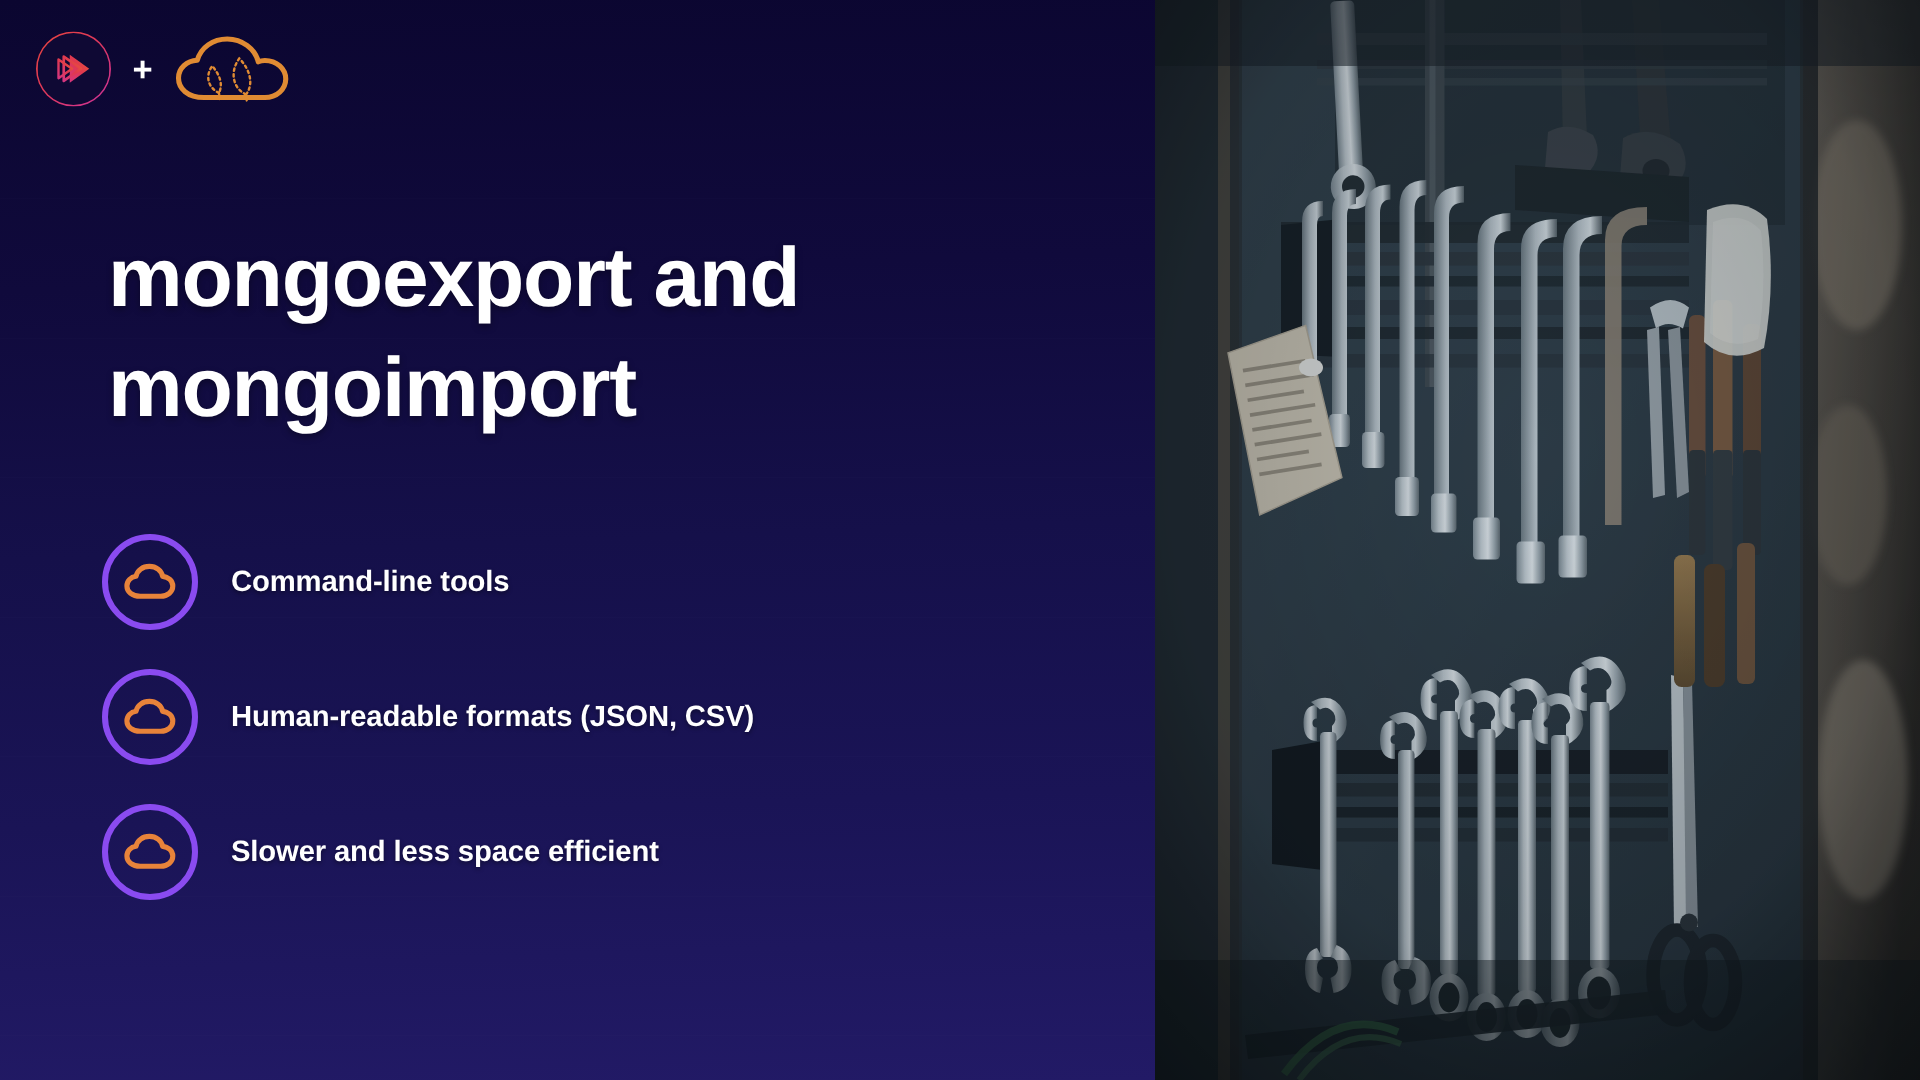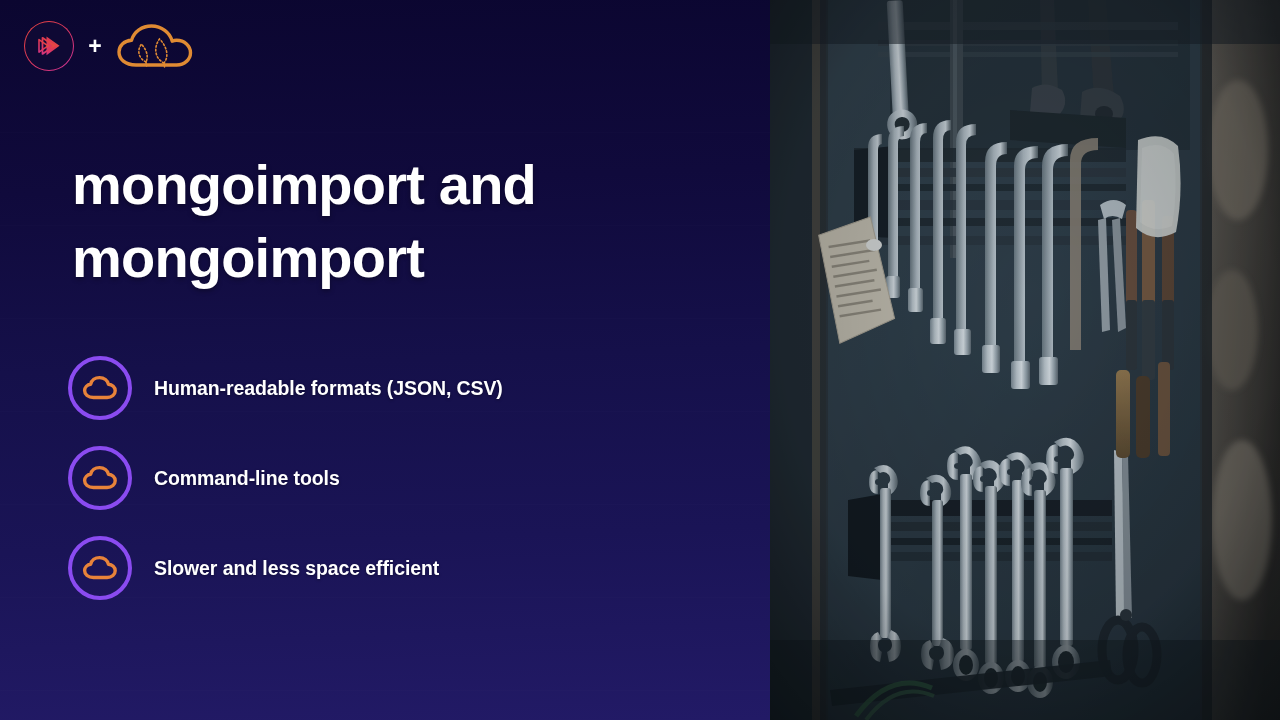--- a/index.html
+++ b/index.html
@@ -164,56 +164,56 @@
 
           <path d="M48 42 C38.5 37.5 37.5 26 43.5 18 C50.5 25 53.5 35 48 42 Z" fill="none" stroke="#e08b33" stroke-width="1.6" stroke-dasharray="1.6 2.2" stroke-linecap="round"></path>
 
           <path d="M30 41 L30.5 45" fill="none" stroke="#e08b33" stroke-width="1.5" stroke-dasharray="1.4 2" stroke-linecap="round"></path>
           <path d="M48 42 L48.5 46" fill="none" stroke="#e08b33" stroke-width="1.5" stroke-dasharray="1.4 2" stroke-linecap="round"></path>
         </svg>
       </div>
     </div>
 
     <div id="title">
-      <span class="line">mongoimport and</span>
+      <span class="line">mongoexport and</span>
       <span class="line">mongoimport</span>
     </div>
 
     <div id="bullets">
+
+      <div class="bullet">
+        <div class="bullet-icon">
+          <svg width="36" height="26" viewBox="0 0 36 26">
+            <path d="M11.5 22.5
+                     C6 22.5 2.6 19.4 2.6 15.6
+                     C2.6 12.3 5.2 9.6 8.7 9.2
+                     C9.4 5.4 13.1 2.6 17.6 2.6
+                     C22.1 2.6 25.8 5.5 26.4 9.3
+                     C30.2 9.5 33.2 12.3 33.2 15.7
+                     C33.2 19.4 29.9 22.5 25.1 22.5
+                     Z" fill="none" stroke="#e8833a" stroke-width="3.4" stroke-linejoin="round" stroke-linecap="round"></path>
+          </svg>
+        </div>
+        <div class="bullet-text">Command-line tools</div>
+      </div>
 
       <div class="bullet">
         <div class="bullet-icon">
           <svg width="36" height="26" viewBox="0 0 36 26">
             <path d="M11.5 22.5
                      C6 22.5 2.6 19.4 2.6 15.6
                      C2.6 12.3 5.2 9.6 8.7 9.2
                      C9.4 5.4 13.1 2.6 17.6 2.6
                      C22.1 2.6 25.8 5.5 26.4 9.3
                      C30.2 9.5 33.2 12.3 33.2 15.7
                      C33.2 19.4 29.9 22.5 25.1 22.5
                      Z" fill="none" stroke="#e8833a" stroke-width="3.4" stroke-linejoin="round" stroke-linecap="round"></path>
           </svg>
         </div>
         <div class="bullet-text">Human-readable formats (JSON, CSV)</div>
-      </div>
-
-      <div class="bullet">
-        <div class="bullet-icon">
-          <svg width="36" height="26" viewBox="0 0 36 26">
-            <path d="M11.5 22.5
-                     C6 22.5 2.6 19.4 2.6 15.6
-                     C2.6 12.3 5.2 9.6 8.7 9.2
-                     C9.4 5.4 13.1 2.6 17.6 2.6
-                     C22.1 2.6 25.8 5.5 26.4 9.3
-                     C30.2 9.5 33.2 12.3 33.2 15.7
-                     C33.2 19.4 29.9 22.5 25.1 22.5
-                     Z" fill="none" stroke="#e8833a" stroke-width="3.4" stroke-linejoin="round" stroke-linecap="round"></path>
-          </svg>
-        </div>
-        <div class="bullet-text">Command-line tools</div>
       </div>
 
       <div class="bullet">
         <div class="bullet-icon">
           <svg width="36" height="26" viewBox="0 0 36 26">
             <path d="M11.5 22.5
                      C6 22.5 2.6 19.4 2.6 15.6
                      C2.6 12.3 5.2 9.6 8.7 9.2
                      C9.4 5.4 13.1 2.6 17.6 2.6
                      C22.1 2.6 25.8 5.5 26.4 9.3

